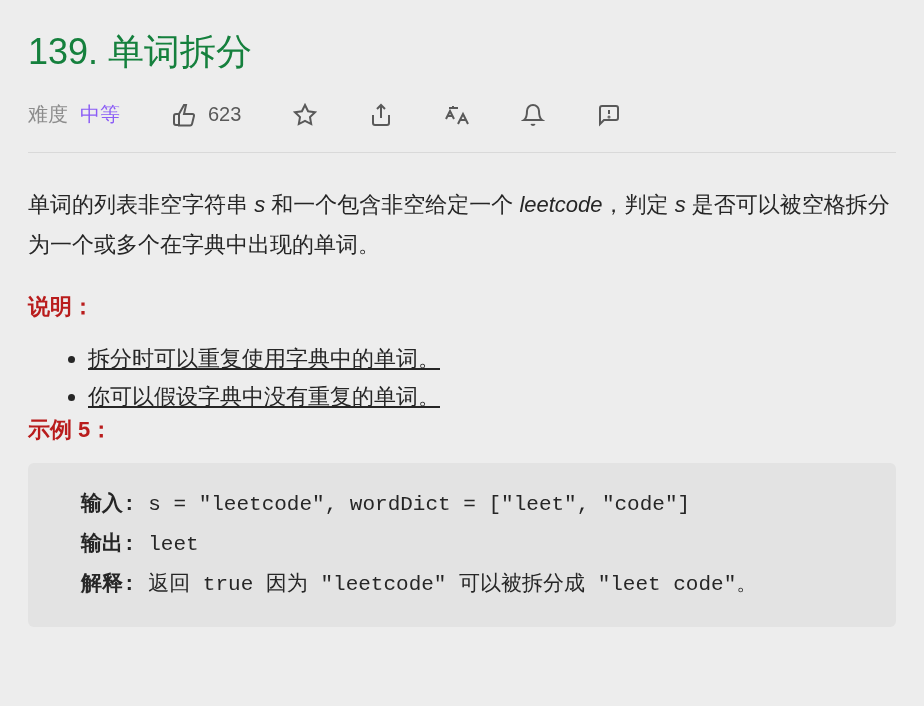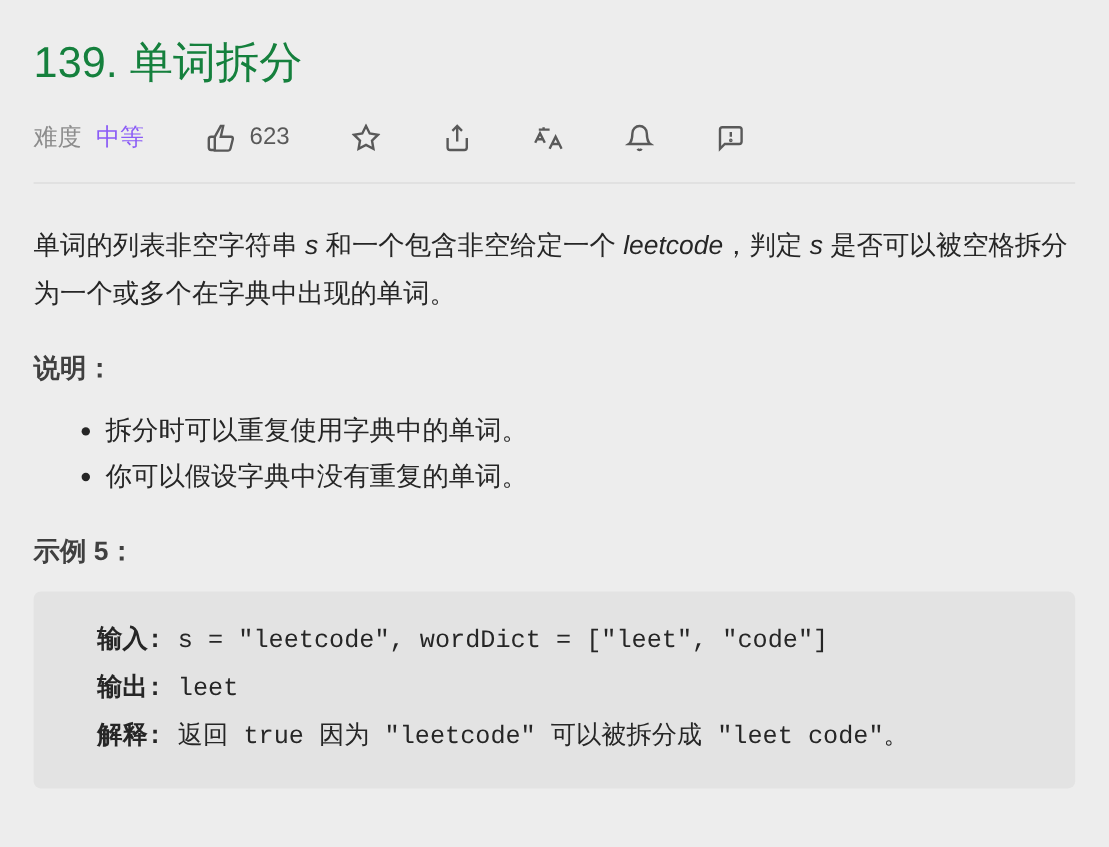--- a/index.html
+++ b/index.html
@@ -68,27 +68,27 @@
     }
     .description b {
       font-weight: 400;
     }
     .description i {
       font-style: italic;
     }
     .section-heading {
       font-size: 22px;
       font-weight: 700;
-      color: #404040;
+      color: #b91c1c;
       margin-bottom: 18px;
     }
     .note-list {
       list-style: disc;
       padding-left: 60px;
-      margin-bottom: 30px;
+      text-decoration: underline;
     }
     .note-list li {
       font-size: 22px;
       line-height: 1.7;
       color: #262626;
     }
     .code-block {
       background: #e3e3e3;
       border-radius: 6px;
       padding: 22px 26px;

